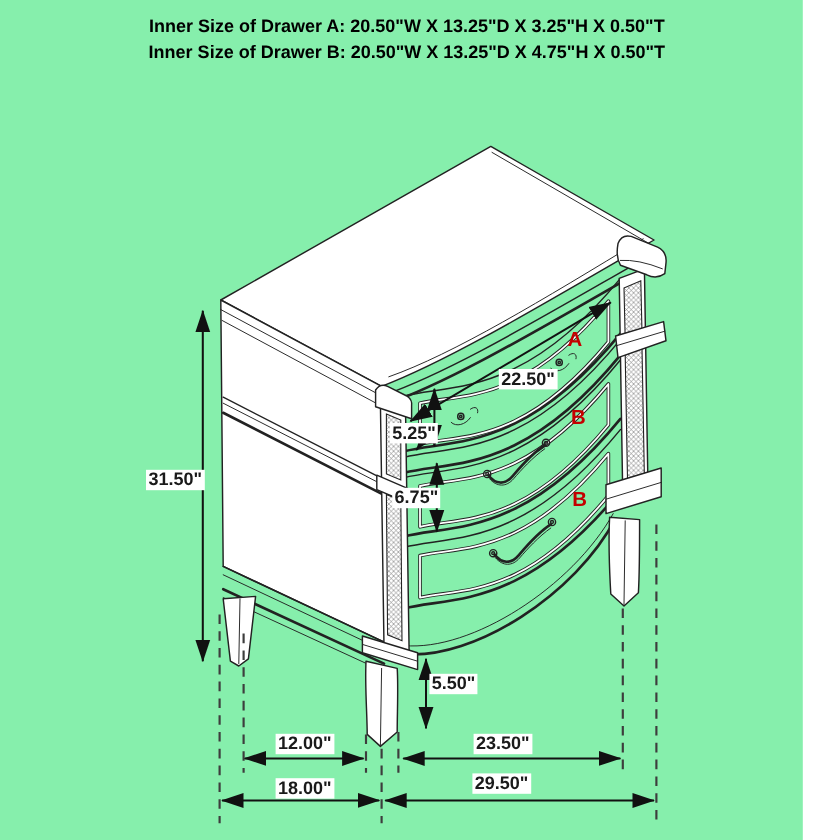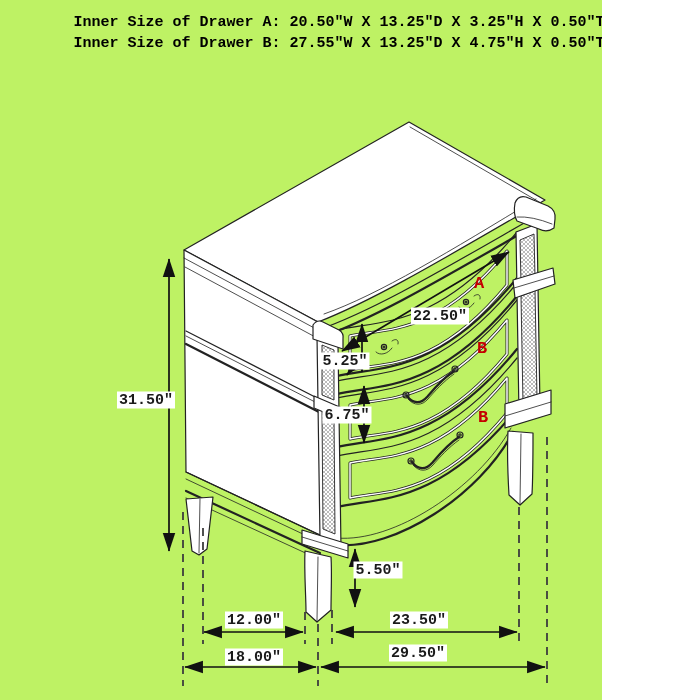--- a/index.html
+++ b/index.html
@@ -1,22 +1,22 @@
 <!DOCTYPE html>
 <html style="--dimension-text: #1a1a1a; --drawer-label: #c40000; --line: #222222;"><head>
 <meta charset="utf-8">
 <style>
   :root{
     --dimension-text:#1a1a1a;
     --drawer-label:#c40000;
     --line:#222222;
   }
   html,body{margin:0;padding:0;background:#fff;}
-  .stage{position:relative;width:602px;height:700px;background:#bef264;overflow:hidden;
-         font-family:Liberation Mono, monospace;}
+  .stage{position:relative;width:669px;height:700px;background:#86efac;overflow:hidden;
+         font-family:Liberation Sans, sans-serif;}
   .hdr{position:absolute;top:12px;left:0;width:678px;text-align:center;
        font-weight:bold;font-size:15px;line-height:21px;color:#000;}
   svg.draw{position:absolute;left:0;top:0;}
   .ln{fill:none;stroke:var(--line);stroke-width:1.2;stroke-linecap:round;stroke-linejoin:round;}
   .w{fill:#ffffff;}
   .hv{stroke-width:2.2;}
   .thin{stroke-width:0.8;}
   .dbl-outer{fill:none;stroke:var(--line);stroke-width:3;stroke-linejoin:round;}
   .dbl-inner{fill:none;stroke:#ffffff;stroke-width:1.5;stroke-linejoin:round;}
   .hatch-fill{fill:url(#hatch);stroke:var(--line);stroke-width:0.9;}
@@ -27,21 +27,21 @@
   .dlabel{position:absolute;transform:translate(-50%,-50%);font-weight:bold;font-size:17px;
           color:var(--drawer-label);}
 </style>
 </head>
 <body>
 
 <div class="stage">
 
   <div class="hdr">
     <div>Inner Size of Drawer A: 20.50"W X 13.25"D X 3.25"H X 0.50"T</div>
-    <div>Inner Size of Drawer B: 27.55"W X 13.25"D X 4.75"H X 0.50"T</div>
+    <div>Inner Size of Drawer B: 20.50"W X 13.25"D X 4.75"H X 0.50"T</div>
   </div>
 
   <svg class="draw" width="700" height="700" viewBox="0 0 700 700">
     <defs>
       <marker id="ah" viewBox="0 0 12 8" refX="11.5" refY="4" markerWidth="11" markerHeight="8" orient="auto-start-reverse">
           <path d="M0,0 L12,4 L0,8 Z" fill="#111"></path>
         </marker>
       <pattern id="hatch" width="4" height="4" patternUnits="userSpaceOnUse">
         <path d="M0,4 L4,0 M0,0 L4,4" stroke="#777" stroke-width="0.5" fill="none"></path>
       </pattern>

